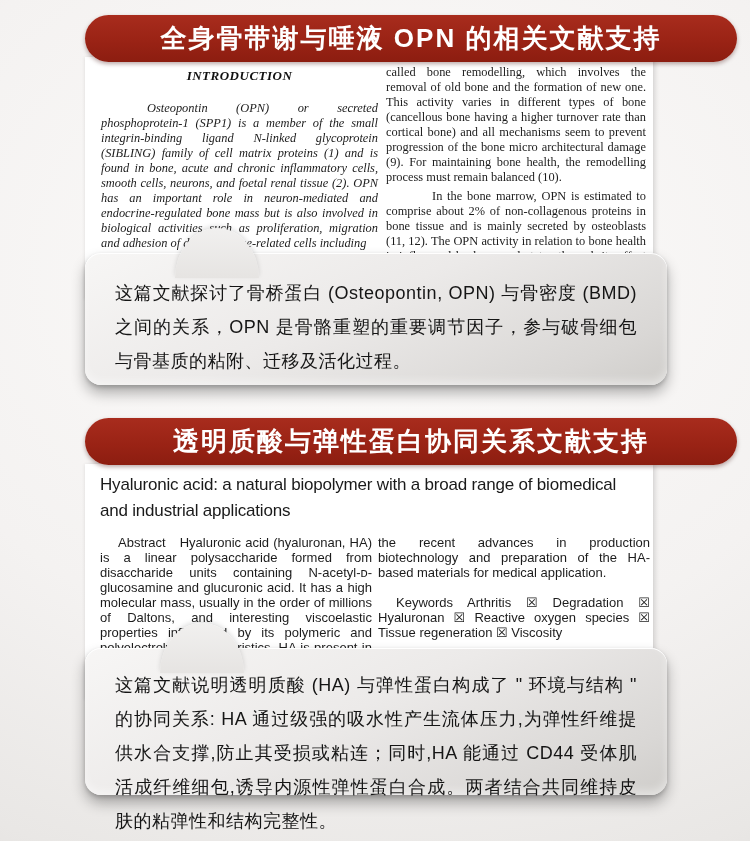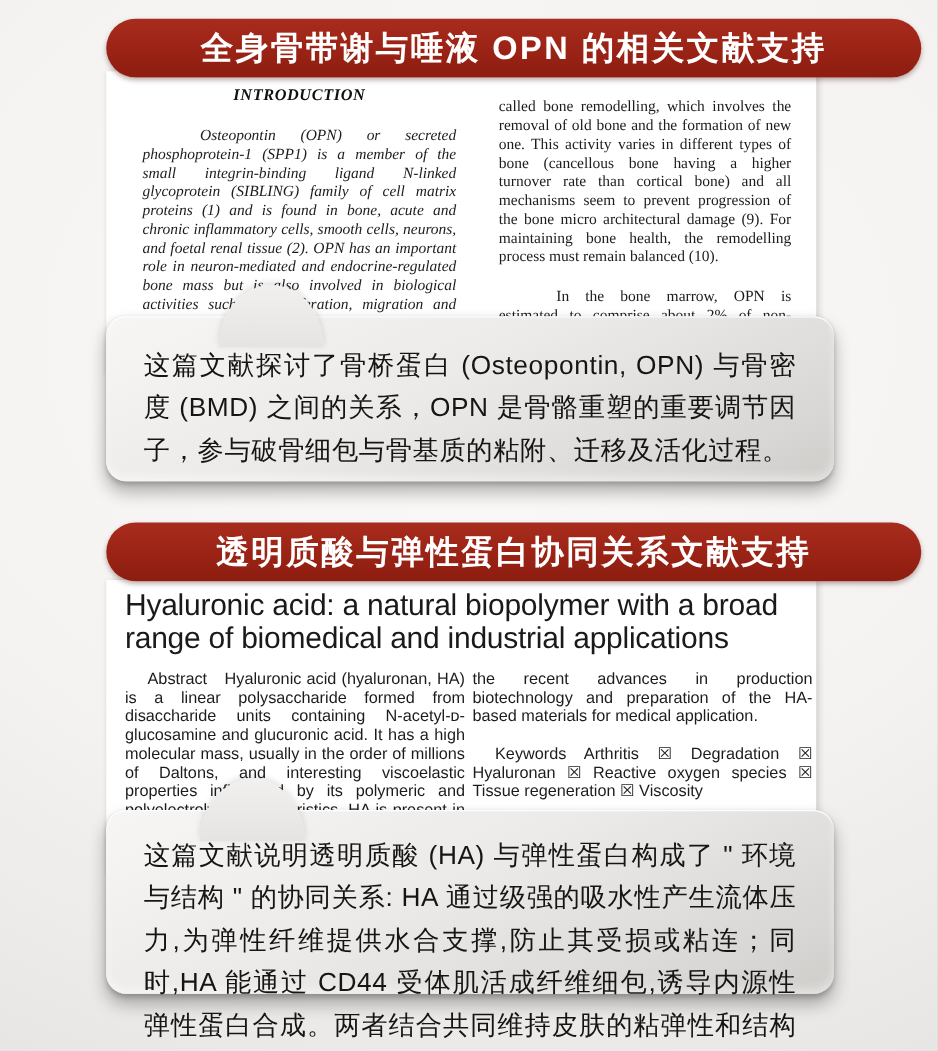--- a/index.html
+++ b/index.html
@@ -22,31 +22,31 @@
   }
   
   .paper{
     position:absolute;left:85px;width:568px;background:#ffffff;
     box-shadow:3px 0 5px -1px rgba(0,0,0,.14), -1px 0 3px rgba(0,0,0,.06);
     overflow:hidden;z-index:1;
   }
   .paper .col{position:absolute;text-align:justify;color:#1c1c1c;}
   
   .serifcol{font-family:"Liberation Serif", serif;font-size:12.4px;line-height:15px;}
-  .serifcol p{margin:17px;}
+  .serifcol p{margin:4px;}
   .intro-heading{
     font-family:"Liberation Serif", serif;font-weight:bold;font-size:13px;
     text-align:center;letter-spacing:.5px;margin:0 0 18px 0;color:#111;
   }
   .indent{text-indent:46px;}
   .serifcol p + p{margin-top:0;}
   
   .paper2-title{
     position:absolute;left:15px;top:8px;width:545px;margin:0;
-    font-size:24px;line-height:26px;font-weight:normal;color:#1a1a1a;
+    font-size:17px;line-height:26px;font-weight:normal;color:#1a1a1a;
     letter-spacing:-0.2px;
   }
   .sanscol{font-size:13px;line-height:15px;color:#222;}
   .sanscol p{margin:0;}
   .kw-gap{margin-top:15px !important;}
   .inline-label{margin-right:14px;margin-left:18px;}
   
   .callout{
     position:absolute;left:85px;width:582px;border-radius:16px;
     background:linear-gradient(155deg,#f7f6f5 0%, #eceae9 45%, #d9d7d5 85%, #cfcdca 100%);
@@ -55,21 +55,21 @@
     z-index:4;
   }
   .callout .tail{
     position:absolute;top:-25px;width:84px;height:50px;
     border-radius:50% 50% 0 0 / 100% 100% 0 0;
     background:linear-gradient(180deg,#f1f0ef 0%, #e6e4e2 100%);
     box-shadow:0 -2px 5px rgba(0,0,0,.13);
   }
   .callout .callout-text{
     position:relative;display:block;padding:23px 30px 0 30px;
-    font-size:21px;line-height:34px;color:#151515;letter-spacing:.5px;
+    font-size:18px;line-height:34px;color:#151515;letter-spacing:.5px;
     text-align:justify;
   }
 </style>
 </head>
 <body>
 
 <div id="stage">
 
   <div class="paper" style="top:57px;height:243px;">
     <div class="col serifcol" style="left:12px;top:11px;width:285px;font-style:italic;">

